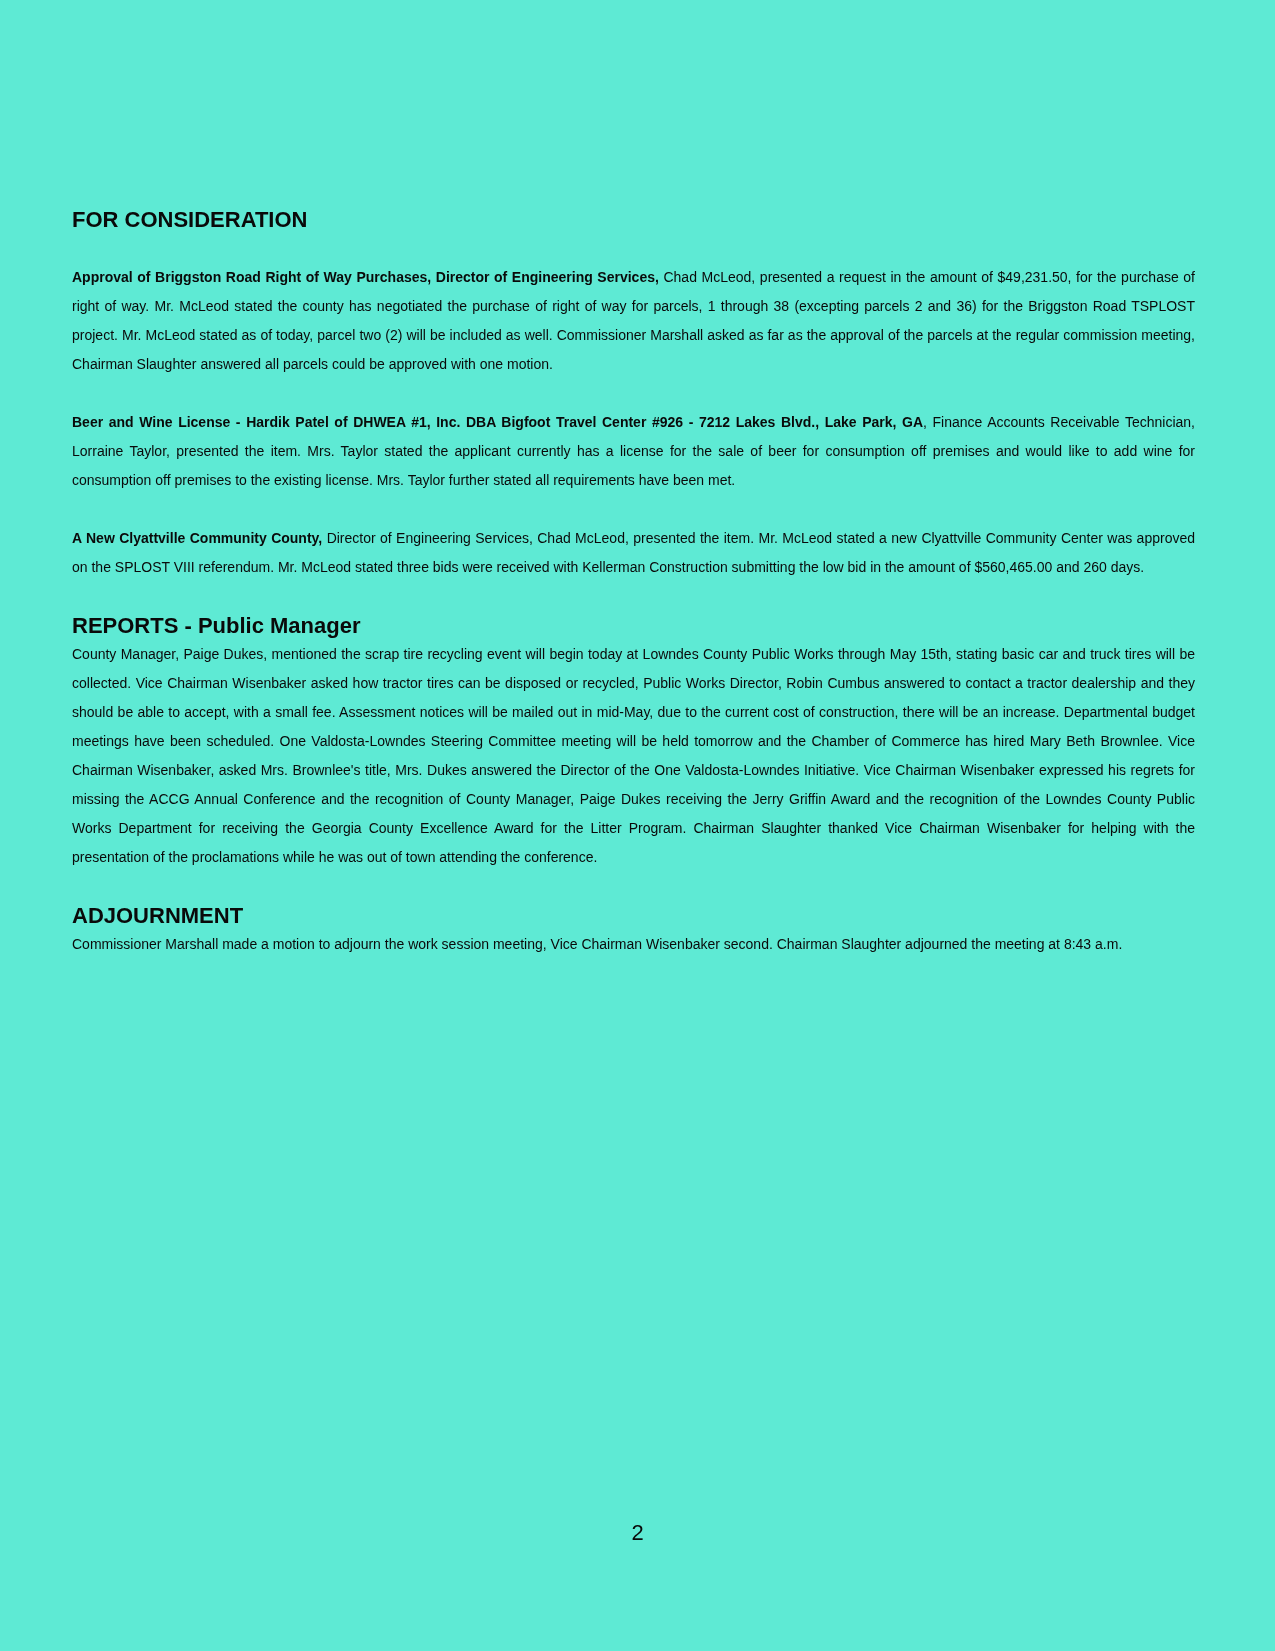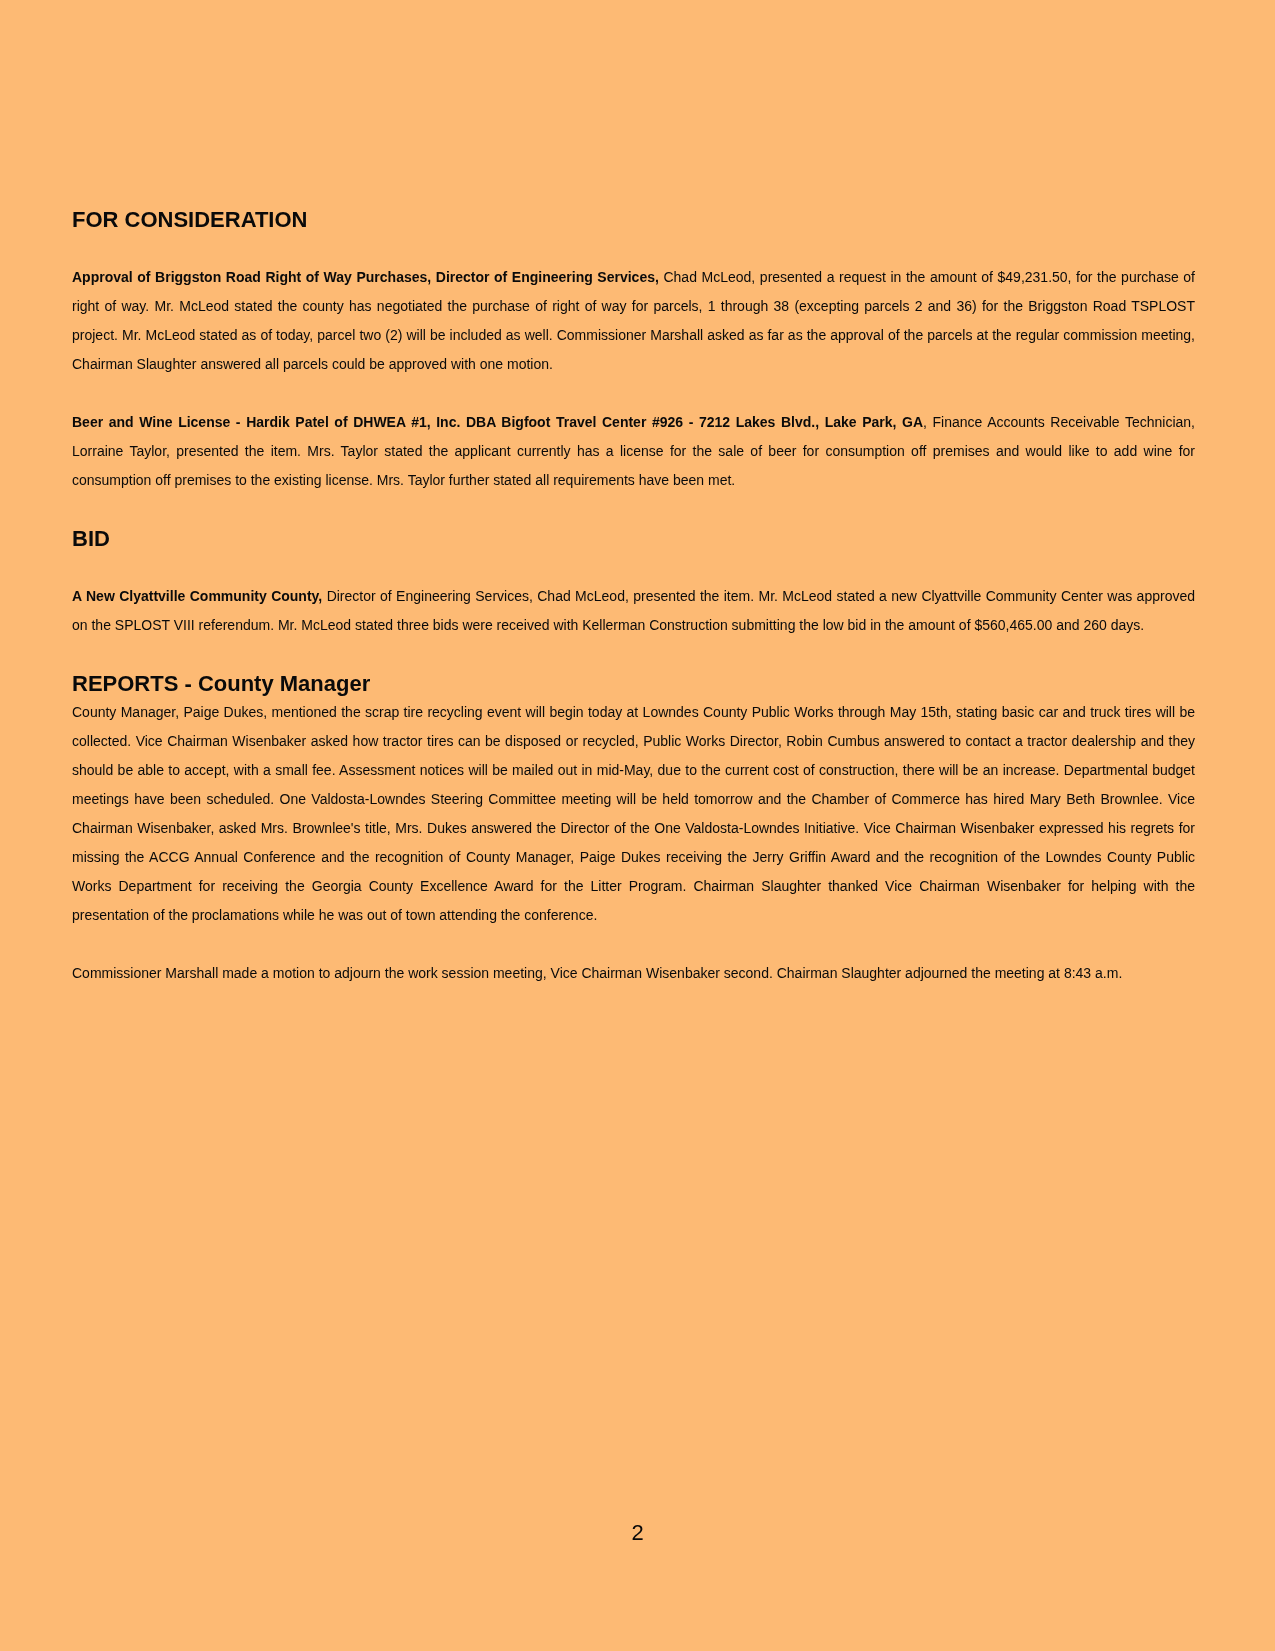--- a/index.html
+++ b/index.html
@@ -10,21 +10,21 @@
     position: relative;
     font-family: "Liberation Sans", sans-serif;
     color: #0a0a0a;
     overflow: hidden;
   }
   .page {
     position: absolute;
     top: 0; left: 0;
     width: 1275px;
     height: 1651px;
-    background: #fdba74;
+    background: #5eead4;
     padding: 205px 80px 0 72px;
   }
   .heading {
     font-size: 22px;
     line-height: 29px;
     font-weight: bold;
     margin-bottom: 29px;
     text-align: left;
   }
   .heading.attached {
@@ -51,26 +51,26 @@
 <body>
 
 <div class="page">
 
   <div class="heading">FOR CONSIDERATION</div>
 
   <p class="para"><b>Approval of Briggston Road Right of Way Purchases, Director of Engineering Services,</b><span> Chad McLeod, presented a request in the amount of $49,231.50, for the purchase of right of way.  Mr. McLeod stated the county has negotiated the purchase of right of way for parcels, 1 through 38 (excepting parcels 2 and 36) for the Briggston Road TSPLOST project.  Mr. McLeod stated as of today, parcel two (2) will be included as well.  Commissioner Marshall asked as far as the approval of the parcels at the regular commission meeting, Chairman Slaughter answered all parcels could be approved with one motion.</span></p>
 
   <p class="para"><b>Beer and Wine License - Hardik Patel of DHWEA #1, Inc. DBA Bigfoot Travel Center #926 - 7212 Lakes Blvd., Lake Park, GA</b><span>, Finance Accounts Receivable Technician, Lorraine Taylor, presented the item.  Mrs. Taylor stated the applicant currently has a license for the sale of beer for consumption off premises and would like to add wine for consumption off premises to the existing license. Mrs. Taylor further stated all requirements have been met.</span></p>
 
-  <div class="heading">BID</div>
 
   <p class="para"><b>A New Clyattville Community County,</b><span> Director of Engineering Services, Chad McLeod, presented the item.  Mr. McLeod stated a new Clyattville Community Center was approved on the SPLOST VIII referendum.  Mr. McLeod stated three bids were received with Kellerman Construction submitting the low bid in the amount of $560,465.00 and 260 days.</span></p>
 
-  <div class="heading attached">REPORTS - County Manager</div>
+  <div class="heading attached">REPORTS - Public Manager</div>
 
   <p class="para">County Manager, Paige Dukes, mentioned the scrap tire recycling event will begin today at Lowndes County Public Works through May 15th, stating basic car and truck tires will be collected.  Vice Chairman Wisenbaker asked how tractor tires can be disposed or recycled, Public Works Director, Robin Cumbus answered to contact a tractor dealership and they should be able to accept, with a small fee. Assessment notices will be mailed out in mid-May, due to the current cost of construction, there will be an increase.  Departmental budget meetings have been scheduled.  One Valdosta-Lowndes Steering Committee meeting will be held tomorrow and the Chamber of Commerce has hired Mary Beth Brownlee.  Vice Chairman Wisenbaker, asked Mrs. Brownlee's title, Mrs. Dukes answered the Director of the One Valdosta-Lowndes Initiative.  Vice Chairman Wisenbaker expressed his regrets for missing the ACCG Annual Conference and the recognition of County Manager, Paige Dukes receiving the Jerry Griffin Award and the recognition of the Lowndes County Public Works Department for receiving the Georgia County Excellence Award for the Litter Program.  Chairman Slaughter thanked Vice Chairman Wisenbaker for helping with the presentation of the proclamations while he was out of town attending the conference.</p>
 
+  <div class="heading attached">ADJOURNMENT</div>
 
   <p class="para">Commissioner Marshall made a motion to adjourn the work session meeting, Vice Chairman Wisenbaker second.  Chairman Slaughter adjourned the meeting at 8:43 a.m.</p>
 
   <div class="page-number">2</div>
 
 </div>
 
 </body></html>

